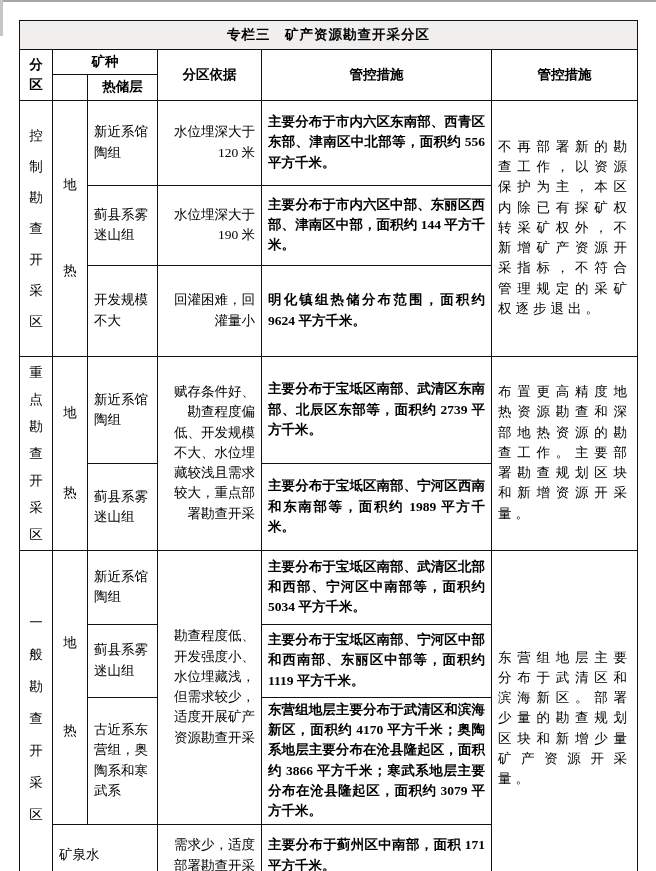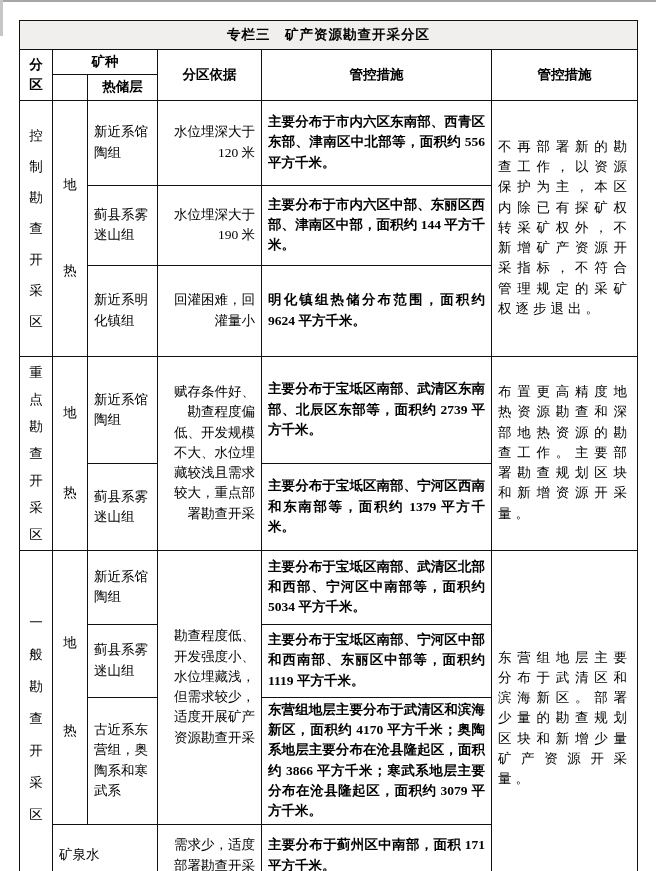--- a/index.html
+++ b/index.html
@@ -116,40 +116,40 @@
     <td class="basis">水位埋深大于 120 米</td>
     <td class="dist">主要分布于市内六区东南部、西青区东部、津南区中北部等，面积约 556 平方千米。</td>
     <td rowspan="3" class="ctrl">不再部署新的勘查工作，以资源保护为主，本区内除已有探矿权转采矿权外，不新增矿产资源开采指标，不符合管理规定的采矿权逐步退出。</td>
   </tr>
   <tr style="height:80px">
     <td class="reservoir">蓟县系雾迷山组</td>
     <td class="basis">水位埋深大于 190 米</td>
     <td class="dist">主要分布于市内六区中部、东丽区西部、津南区中部，面积约 144 平方千米。</td>
   </tr>
   <tr style="height:91px">
-    <td class="reservoir">新近系明化镇组</td>
+    <td class="reservoir">开发规模不大</td>
     <td class="basis">回灌困难，回灌量小</td>
     <td class="dist">明化镇组热储分布范围，面积约 9624 平方千米。</td>
   </tr>
 
   <tr style="height:107px">
     <td rowspan="2" class="vcell">
       <span class="vert" style="line-height:27px">重<br>点<br>勘<br>查<br>开<br>采<br>区</span>
     </td>
     <td rowspan="2" class="vcell">
       <span class="vert" style="line-height:80px">地<br>热</span>
     </td>
     <td class="reservoir">新近系馆陶组</td>
     <td rowspan="2" class="basis">赋存条件好、勘查程度偏低、开发规模不大、水位埋藏较浅且需求较大，重点部署勘查开采</td>
     <td class="dist">主要分布于宝坻区南部、武清区东南部、北辰区东部等，面积约 2739 平方千米。</td>
     <td rowspan="2" class="ctrl">布置更高精度地热资源勘查和深部地热资源的勘查工作。主要部署勘查规划区块和新增资源开采量。</td>
   </tr>
   <tr style="height:86px">
     <td class="reservoir">蓟县系雾迷山组</td>
-    <td class="dist">主要分布于宝坻区南部、宁河区西南和东南部等，面积约 1379 平方千米。</td>
+    <td class="dist">主要分布于宝坻区南部、宁河区西南和东南部等，面积约 1989 平方千米。</td>
   </tr>
 
   <tr style="height:74px">
     <td rowspan="4" class="vcell">
       <span class="vert" style="line-height:32px">一<br>般<br>勘<br>查<br>开<br>采<br>区</span>
     </td>
     <td rowspan="3" class="vcell">
       <span class="vert" style="line-height:88px">地<br>热</span>
     </td>
     <td class="reservoir">新近系馆陶组</td>

